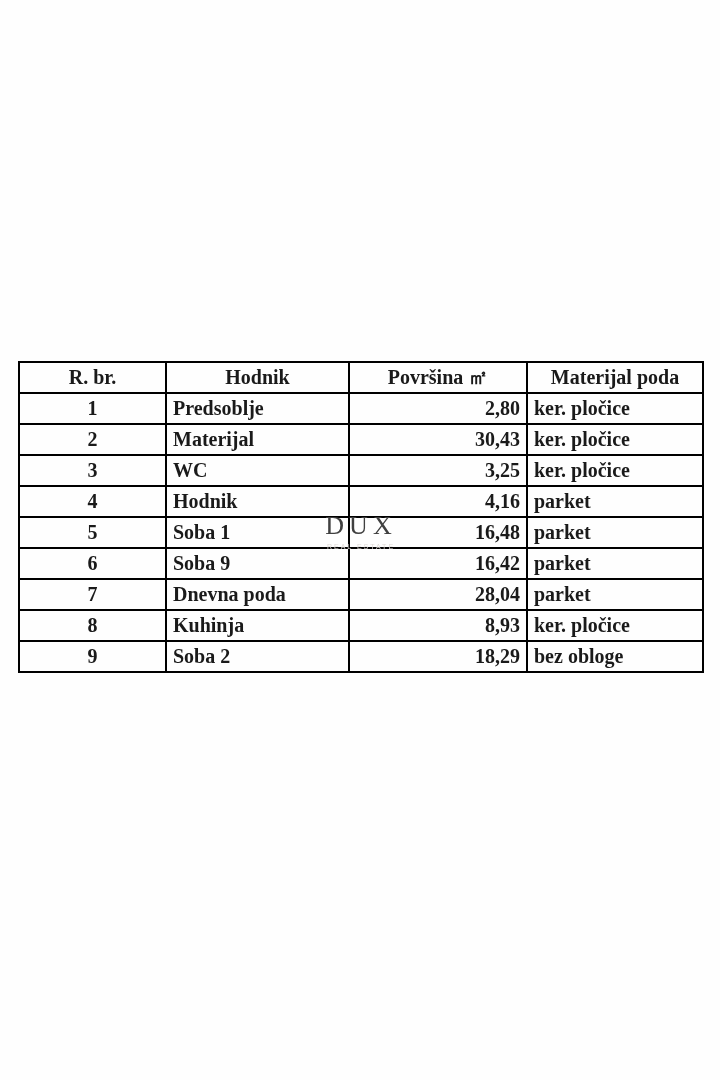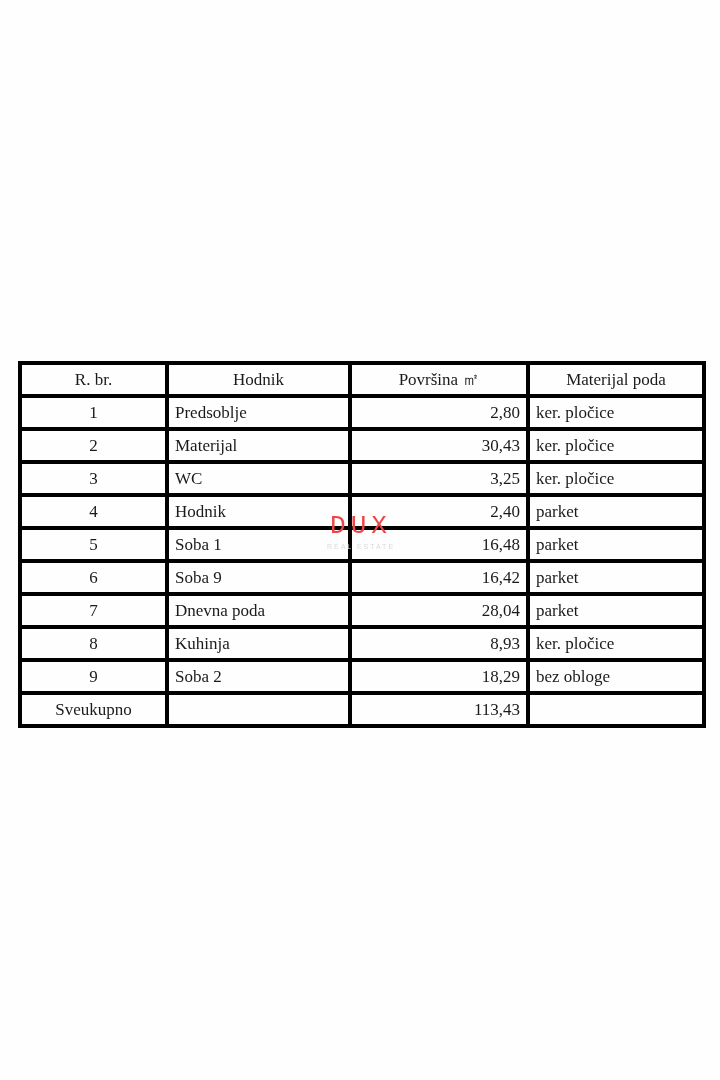--- a/index.html
+++ b/index.html
@@ -34,23 +34,23 @@
 
   table.room-table {
     border-collapse: collapse;
     width: 684px;
     table-layout: fixed;
     background: transparent;
   }
 
   table.room-table th,
   table.room-table td {
-    border: 4px solid #000000;
-    font-weight: normal;
-    font-size: 17px;
+    border: 2px solid #000000;
+    font-weight: bold;
+    font-size: 20px;
     line-height: 1.05;
     padding: 4px 6px;
     height: 21px;
     vertical-align: middle;
     background: transparent;
   }
 
   
   col.c-idx    { width: 147px; }
   col.c-name   { width: 183px; }
@@ -82,24 +82,24 @@
   .watermark {
     position: absolute;
     left: 296px;
     top: 511px;
     width: 130px;
     text-align: center;
     pointer-events: none;
     user-select: none;
   }
   .watermark .wm-main {
-    font-family: Liberation Mono, monospace;
+    font-family: Liberation Serif, serif;
     font-size: 26px;
     letter-spacing: 5px;
-    color: #ef4444;
+    color: #404040;
   }
   .watermark .wm-sub {
     font-family: "Liberation Sans", sans-serif;
     font-size: 7px;
     letter-spacing: 2px;
     color: #ded9d5;
     margin-top: 2px;
   }
 </style>
 </head>
@@ -140,21 +140,21 @@
         </tr>
         <tr>
           <td class="cell-center">3</td>
           <td class="cell-left">WC</td>
           <td class="cell-right">3,25</td>
           <td class="cell-left">ker. pločice</td>
         </tr>
         <tr>
           <td class="cell-center">4</td>
           <td class="cell-left">Hodnik</td>
-          <td class="cell-right">2,40</td>
+          <td class="cell-right">4,16</td>
           <td class="cell-left">parket</td>
         </tr>
         <tr>
           <td class="cell-center">5</td>
           <td class="cell-left">Soba 1</td>
           <td class="cell-right">16,48</td>
           <td class="cell-left">parket</td>
         </tr>
         <tr>
           <td class="cell-center">6</td>
@@ -173,26 +173,20 @@
           <td class="cell-left">Kuhinja</td>
           <td class="cell-right">8,93</td>
           <td class="cell-left">ker. pločice</td>
         </tr>
         <tr>
           <td class="cell-center">9</td>
           <td class="cell-left">Soba 2</td>
           <td class="cell-right">18,29</td>
           <td class="cell-left">bez obloge</td>
         </tr>
-        <tr class="total-row">
-          <td class="total-label">Sveukupno</td>
-          <td class="cell-left"></td>
-          <td class="cell-right">113,43</td>
-          <td class="cell-left"></td>
-        </tr>
       </tbody>
     </table>
   </div>
 
   <div class="watermark">
     <div class="wm-main">DUX</div>
     <div class="wm-sub">REAL ESTATE</div>
   </div>
 
 </div>

